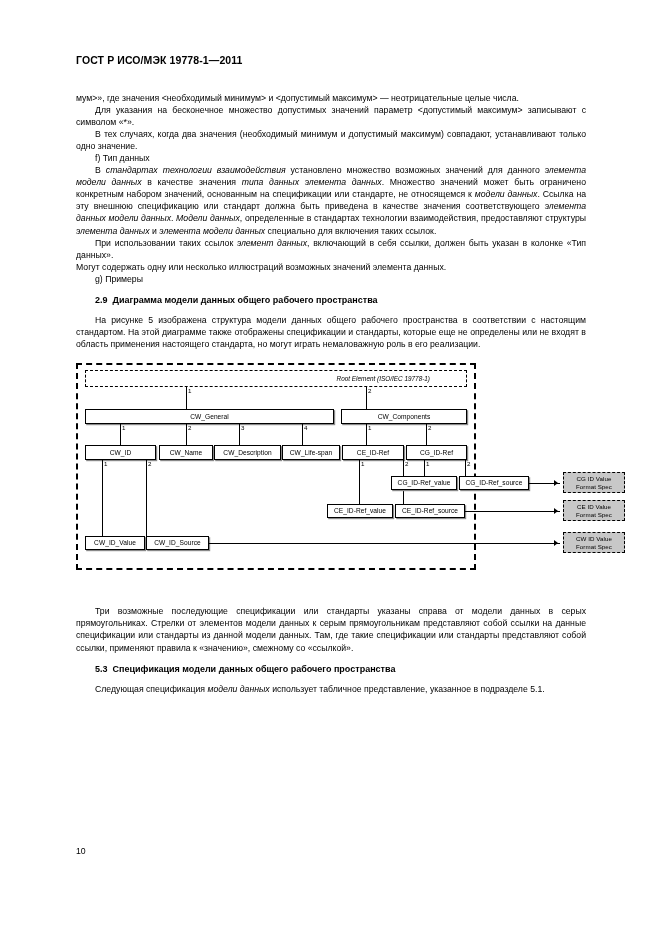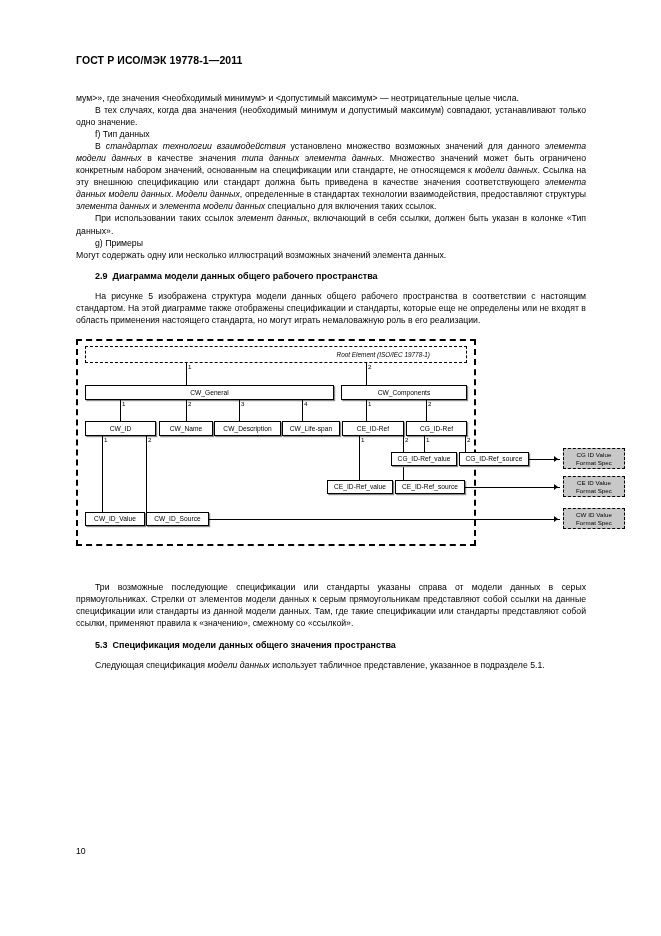--- a/index.html
+++ b/index.html
@@ -156,33 +156,34 @@
 <body>
 
 <div class="page">
 
   <div class="content">
 
     <div class="doc-title">ГОСТ Р ИСО/МЭК 19778-1—2011</div>
 
     <p class="body noind"><span>мум&gt;», где значения &lt;необходимый минимум&gt; и &lt;допустимый максимум&gt; — неотрицательные целые числа.</span></p>
 
+    <p class="body ind"><span>Для указания на бесконечное множество допустимых значений параметр &lt;допустимый максимум&gt; записывают с символом «*».</span></p>
 
     <p class="body ind"><span>В тех случаях, когда два значения (необходимый минимум и допустимый максимум) совпадают, устанавливают только одно значение.</span></p>
 
     <p class="body letter">f)  Тип данных</p>
 
 
     <p class="body ind"><span>В </span><span class="it">стандартах технологии взаимодействия</span><span> установлено множество возможных значений для данного </span><span class="it">элемента модели данных</span><span> в качестве значения </span><span class="it">типа данных элемента данных</span><span>. Множество значений может быть ограничено конкретным набором значений, основанным на спецификации или стандарте, не относящемся к </span><span class="it">модели данных</span><span>. Ссылка на эту внешнюю спецификацию или стандарт должна быть приведена в качестве значения соответствующего </span><span class="it">элемента данных модели данных</span><span>. </span><span class="it">Модели данных</span><span>, определенные в стандартах технологии взаимодействия, предоставляют структуры </span><span class="it">элемента данных</span><span> и </span><span class="it">элемента модели данных</span><span> специально для включения таких ссылок.</span></p>
 
     <p class="body ind"><span>При использовании таких ссылок </span><span class="it">элемент данных</span><span>, включающий в себя ссылки, должен быть указан в колонке «Тип данных».</span></p>
 
+    <p class="body noind">Могут содержать одну или несколько иллюстраций возможных значений элемента данных.</p>
+
     <p class="body letter">g)  Примеры</p>
-
-    <p class="body noind">Могут содержать одну или несколько иллюстраций возможных значений элемента данных.</p>
 
     <h3 class="sec"><span class="num">2.9</span><span>Диаграмма модели данных общего рабочего пространства</span></h3>
 
     <p class="body ind">На рисунке 5 изображена структура модели данных общего рабочего пространства в соответствии с настоящим стандартом. На этой диаграмме также отображены спецификации и стандарты, которые еще не определены или не входят в область применения настоящего стандарта, но могут играть немаловажную роль в его реализации.</p>
 
 
     <div class="figure">
       <div class="fig-canvas">
 
         <div class="dashframe" style="left:0px; top:0px; width:400px; height:207px;"></div>
@@ -312,21 +313,21 @@
           <span>CW ID Value</span>
           <span>Format Spec</span>
         </div>
 
       </div>
     </div>
 
 
     <p class="body ind" style="margin-top:14px;">Три возможные последующие спецификации или стандарты указаны справа от модели данных в серых прямоугольниках. Стрелки от элементов модели данных к серым прямоугольникам представляют собой ссылки на данные спецификации или стандарты из данной модели данных. Там, где такие спецификации или стандарты представляют собой ссылки, применяют правила к «значению», смежному со «ссылкой».</p>
 
-    <h3 class="sec sec-gap-top"><span class="num">5.3</span><span>Спецификация модели данных общего значения пространства</span></h3>
+    <h3 class="sec sec-gap-top"><span class="num">5.3</span><span>Спецификация модели данных общего рабочего пространства</span></h3>
 
     <p class="body ind"><span>Следующая спецификация </span><span class="it">модели данных</span><span> использует табличное представление, указанное в подразделе 5.1.</span></p>
 
   </div>
 
   <div class="pagenum">10</div>
 
 </div>
 
 </body></html>

